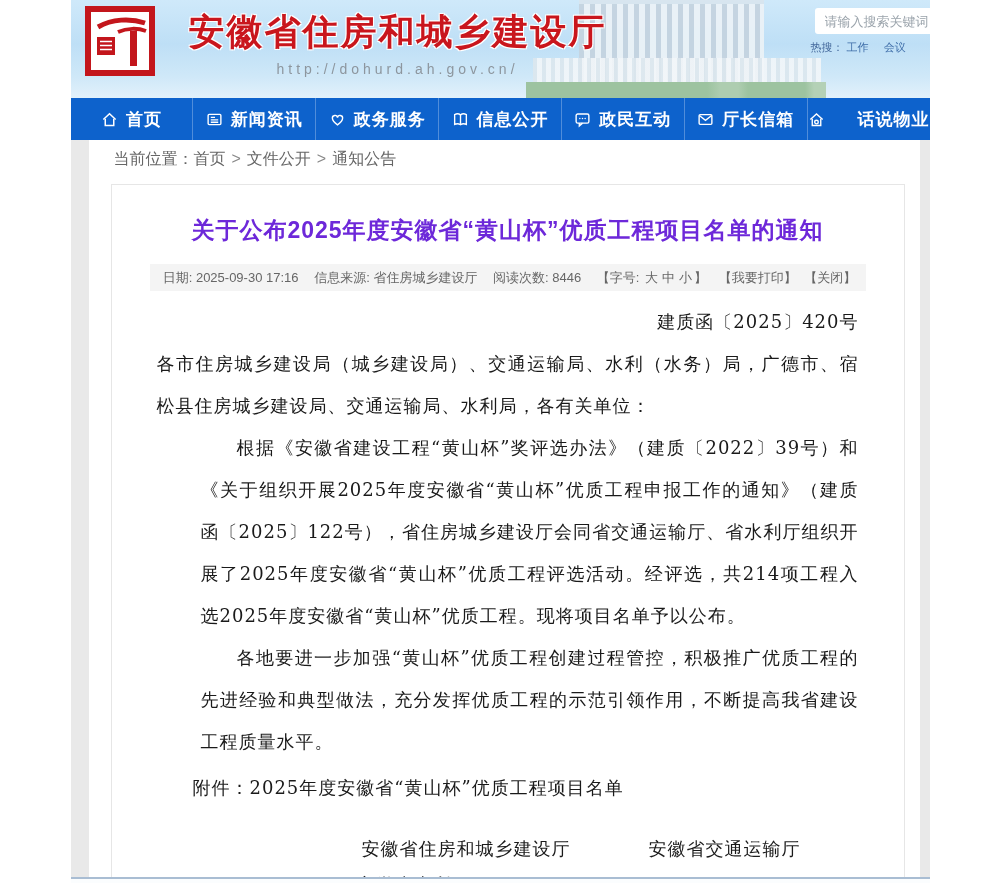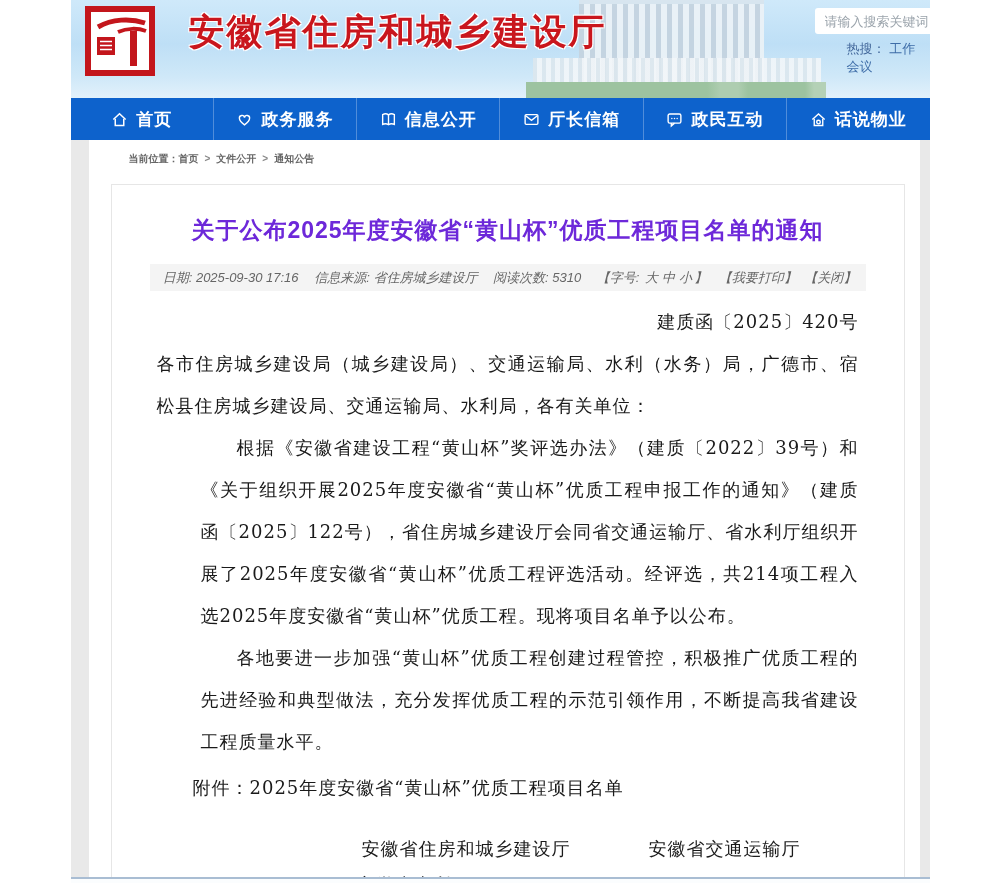--- a/index.html
+++ b/index.html
@@ -24,43 +24,43 @@
   .logo { position:absolute; left:14px; top:6px; width:70px; height:70px; cursor:pointer; }
   .site-ident { position:absolute; left:92px; top:8px; width:470px; text-align:center; }
   .site-title { font-size:36px; font-weight:bold; color:#c9161d; letter-spacing:2px;
     text-shadow:1px 1px 0 #fff,-1px -1px 0 #fff,1px -1px 0 #fff,-1px 1px 0 #fff; white-space:nowrap; }
   .site-url { margin-top:4px; font-size:14px; color:#8d969e; letter-spacing:4px; }
   .search-box { position:absolute; left:744px; top:8px; width:246px; height:26px; background:#fff;
     border-radius:3px; display:flex; align-items:center; padding:0 20px 0 10px; }
   .search-box input { flex:1; border:none; outline:none; font-size:13px; color:#333; background:transparent; }
   .search-box input::placeholder { color:#9aa3ab; }
   .search-btn { width:20px; height:20px; display:flex; align-items:center; justify-content:center; cursor:pointer; }
-  .hot-row { position:absolute; left:776px; top:40px; font-size:13px; color:#44699c; }
+  .hot-row { position:absolute; left:740px; top:40px; font-size:11px; color:#44699c; }
   .hot-row a { color:#3e6da8; text-decoration:none; margin-right:12px; cursor:pointer; }
 
   
   .nav { display:flex; height:42px; background:#0d62cc; }
   .nav-item { flex:1; display:flex; align-items:center; justify-content:center; gap:8px;
     color:#fff; font-size:17px; font-weight:bold; letter-spacing:1px; text-decoration:none;
     border-right:1px solid rgba(255,255,255,.28); cursor:pointer; }
-  .nav-item:last-child { border-right:none; }
+  .nav-item:last-child { border-right:none;justify-content:space-between; }
   .nav-icon { display:flex; align-items:center; }
 
   
   .content { background:#e9e9e9; min-height:743px; padding-left:18px; padding-right:10px; }
   .page { background:#fff; min-height:743px; padding-top:9px; }
-  .breadcrumb { margin-left:40px; font-size:10px; color:#666; line-height:20px;font-weight:bold; }
+  .breadcrumb { margin-left:25px; font-size:16px; color:#666; line-height:20px; }
   .breadcrumb a { color:#666; text-decoration:none; cursor:pointer; }
   .crumb-sep { margin:0 6px; color:#888; }
 
   .article { margin:15px 15px 0 22px; border:1px solid #e6e6e6; background:#fff; min-height:780px; }
   .art-title { margin:30px 40px 0; text-align:center; font-size:23px; font-weight:bold; color:#6d28d9; letter-spacing:1px; }
   .meta-bar { margin:18px 38px 0; height:27px; line-height:27px; background:#f4f4f4;
     text-align:center; font-size:13px; color:#666; white-space:nowrap; }
-  .meta-bar span { margin:0 8px;font-style:italic; }
+  .meta-bar span { margin:0 8px; }
   .meta-bar .mlink { cursor:pointer; margin:0 2px; }
   .meta-bar .grp { margin:0 6px; }
 
   .doc-body { margin:10px 45px 0; font-family:"DejaVu Serif","Liberation Serif",serif;
     font-size:18px; color:#1a1a1a; line-height:42px; text-align:justify; letter-spacing:1px; }
   .doc-num { text-align:right; }
   .indent { text-indent:2em;margin-left:44px; }
   .attachment { text-indent:2em; margin-top:4px; cursor:pointer; }
   .sig-row1 { margin-top:22px; display:flex; justify-content:flex-end; gap:78px; padding-right:58px; line-height:36px; }
   .sig-row2 { text-align:center; padding-right:188px; line-height:36px; }
@@ -86,20 +86,21 @@
         <path d="M13 21 C 27 13, 45 12, 60 17" stroke="#c3161c" stroke-width="5" fill="none"></path>
         <path d="M33 26 C 42 22, 53 22, 61 25" stroke="#c3161c" stroke-width="4" fill="none"></path>
         <rect x="45" y="25" width="7" height="35" fill="#c3161c"></rect>
         <rect x="12" y="31" width="18" height="18" fill="#c3161c"></rect>
         <path d="M15 35.5h12 M15 39.5h12 M15 43.5h12" stroke="#ffffff" stroke-width="1.4"></path>
       </svg>
     </div>
 
     <div class="site-ident">
       <div class="site-title">安徽省住房和城乡建设厅</div>
+      <div class="site-url">http://dohurd.ah.gov.cn/</div>
     </div>
 
     <div class="search-box">
       <input type="text" placeholder="请输入搜索关键词" style="">
       <span class="search-btn">
         <svg width="18" height="18" viewBox="0 0 16 16">
           <circle cx="6.8" cy="6.8" r="4.4" fill="none" stroke="#1f7ad0" stroke-width="1.7"></circle>
           <path d="M10.2 10.2 L14 14" stroke="#1f7ad0" stroke-width="1.7"></path>
         </svg>
       </span>
@@ -118,58 +119,67 @@
         <svg width="17" height="17" viewBox="0 0 16 16" fill="none" stroke="#fff" stroke-width="1.4">
           <path d="M2.2 8 L8 2.6 L13.8 8"></path>
             <path d="M4 7.2 V13.6 H12 V7.2"></path>
           </svg>
       </span>
       <span>首页</span>
     </a>
     <a class="nav-item">
       <span class="nav-icon">
         <svg width="17" height="17" viewBox="0 0 16 16" fill="none" stroke="#fff" stroke-width="1.3">
+          <rect x="2" y="3.2" width="12" height="9.6" rx="1"></rect>
+            <path d="M4.5 6h4 M4.5 8.3h7 M4.5 10.6h7"></path>
+          </svg>
+      </span>
+      <span>新闻资讯</span>
+    </a>
+    <a class="nav-item">
+      <span class="nav-icon">
+        <svg width="17" height="17" viewBox="0 0 16 16" fill="none" stroke="#fff" stroke-width="1.3">
           <path d="M8 13 C4.8 10.8 3.2 9 3.2 6.9 a2.4 2.4 0 0 1 4.8 -0.6 a2.4 2.4 0 0 1 4.8 0.6 c0 2.1 -1.6 3.9 -4.8 6.1 z"></path>
           </svg>
       </span>
       <span>政务服务</span>
     </a>
     <a class="nav-item">
       <span class="nav-icon">
         <svg width="17" height="17" viewBox="0 0 16 16" fill="none" stroke="#fff" stroke-width="1.3">
           <path d="M8 3.6 C6.6 2.6 4 2.6 2.5 3.3 V12.6 C4 11.9 6.6 11.9 8 12.9 C9.4 11.9 12 11.9 13.5 12.6 V3.3 C12 2.6 9.4 2.6 8 3.6 Z"></path>
           <path d="M8 3.6 v9.3"></path>
           </svg>
       </span>
       <span>信息公开</span>
-    </a>
-    <a class="nav-item">
-      <span class="nav-icon">
-        <svg width="17" height="17" viewBox="0 0 16 16" fill="none" stroke="#fff" stroke-width="1.3">
-          <rect x="2" y="3.4" width="12" height="9.2" rx="1"></rect>
-            <path d="M2.5 4.4 L8 8.8 L13.5 4.4"></path>
-          </svg>
-      </span>
-      <span>厅长信箱</span>
     </a>
     <a class="nav-item">
       <span class="nav-icon">
         <svg width="17" height="17" viewBox="0 0 16 16" fill="none" stroke="#fff" stroke-width="1.3">
           <rect x="2" y="2.8" width="12" height="8.6" rx="1.5"></rect>
             <path d="M5 11.4 L5 14 L8 11.4"></path>
           <circle cx="5.5" cy="7" r="0.7" fill="#fff" stroke="none"></circle>
           <circle cx="8" cy="7" r="0.7" fill="#fff" stroke="none"></circle>
           <circle cx="10.5" cy="7" r="0.7" fill="#fff" stroke="none"></circle>
           </svg>
       </span>
       <span>政民互动</span>
     </a>
     <a class="nav-item">
       <span class="nav-icon">
         <svg width="17" height="17" viewBox="0 0 16 16" fill="none" stroke="#fff" stroke-width="1.3">
+          <rect x="2" y="3.4" width="12" height="9.2" rx="1"></rect>
+            <path d="M2.5 4.4 L8 8.8 L13.5 4.4"></path>
+          </svg>
+      </span>
+      <span>厅长信箱</span>
+    </a>
+    <a class="nav-item">
+      <span class="nav-icon">
+        <svg width="17" height="17" viewBox="0 0 16 16" fill="none" stroke="#fff" stroke-width="1.3">
           <path d="M2.2 8 L8 2.8 L13.8 8"></path>
             <path d="M4 7.2 V13.6 H12 V7.2"></path>
           <circle cx="8" cy="10.4" r="1.7"></circle>
           </svg>
       </span>
       <span>话说物业</span>
     </a>
   </div>
 
   <div class="content">
@@ -178,21 +188,21 @@
       <div class="breadcrumb">
         <span>当前位置：</span><a>首页</a><span class="crumb-sep">&gt;</span><a>文件公开</a><span class="crumb-sep">&gt;</span><a>通知公告</a>
       </div>
 
       <div class="article">
         <h1 class="art-title">关于公布2025年度安徽省“黄山杯”优质工程项目名单的通知</h1>
 
         <div class="meta-bar">
           <span class="grp">日期: 2025-09-30 17:16</span>
           <span class="grp">信息来源: 省住房城乡建设厅</span>
-          <span class="grp">阅读次数:  5310</span>
+          <span class="grp">阅读次数:  8446</span>
           <span class="grp"><span style="margin:0">【字号:</span> <span class="mlink">大</span><span class="mlink">中</span><span class="mlink">小</span><span style="margin:0">】</span></span>
           <span class="mlink">【我要打印】</span>
           <span class="mlink">【关闭】</span>
         </div>
 
         <div class="doc-body">
           <p class="doc-num">建质函〔2025〕420号</p>
           <p>各市住房城乡建设局（城乡建设局）、交通运输局、水利（水务）局，广德市、宿松县住房城乡建设局、交通运输局、水利局，各有关单位：</p>
           <p class="indent">根据《安徽省建设工程“黄山杯”奖评选办法》（建质〔2022〕39号）和《关于组织开展2025年度安徽省“黄山杯”优质工程申报工作的通知》（建质函〔2025〕122号），省住房城乡建设厅会同省交通运输厅、省水利厅组织开展了2025年度安徽省“黄山杯”优质工程评选活动。经评选，共214项工程入选2025年度安徽省“黄山杯”优质工程。现将项目名单予以公布。</p>
           <p class="indent">各地要进一步加强“黄山杯”优质工程创建过程管控，积极推广优质工程的先进经验和典型做法，充分发挥优质工程的示范引领作用，不断提高我省建设工程质量水平。</p>

